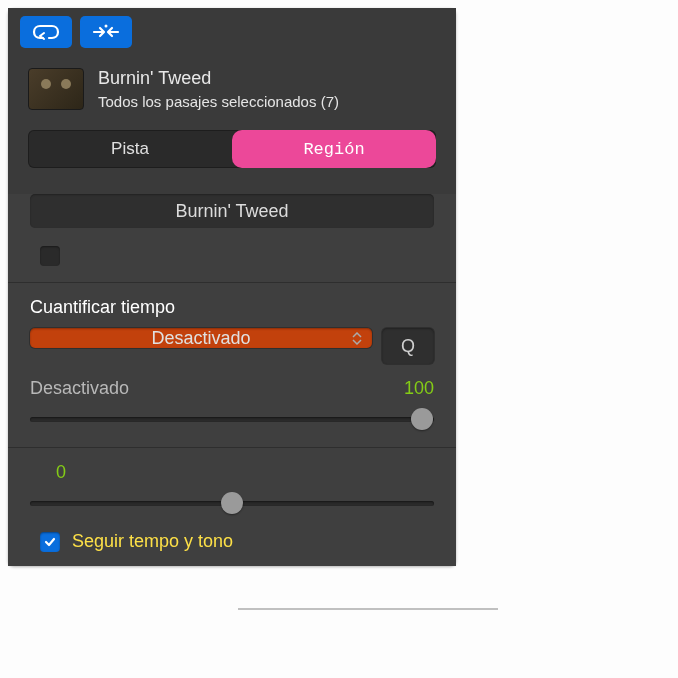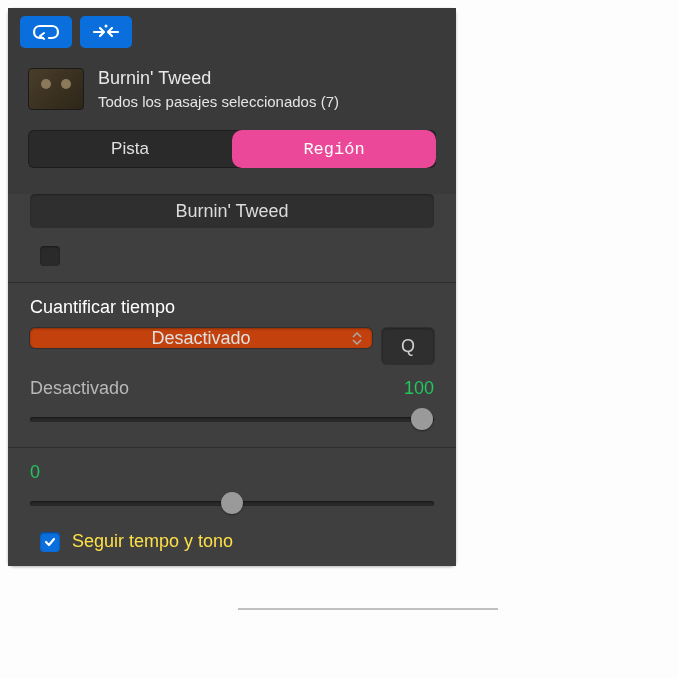--- a/index.html
+++ b/index.html
@@ -213,22 +213,23 @@
     .slider-header {
       display: flex;
       justify-content: space-between;
       margin-bottom: 8px;
     }
     .slider-label {
       color: #b8b8b8;
       font-size: 18px;
     }
     .slider-value {
-      color: #22c55e;
-      font-size: 18px;
+      color: #84cc16;
+      font-size: 18px;
+      margin-left: 26px;
     }
     .slider-track {
       position: relative;
       height: 24px;
       display:flex;
       align-items:center;
     }
     .track {
       width: 100%;
       height: 5px;

